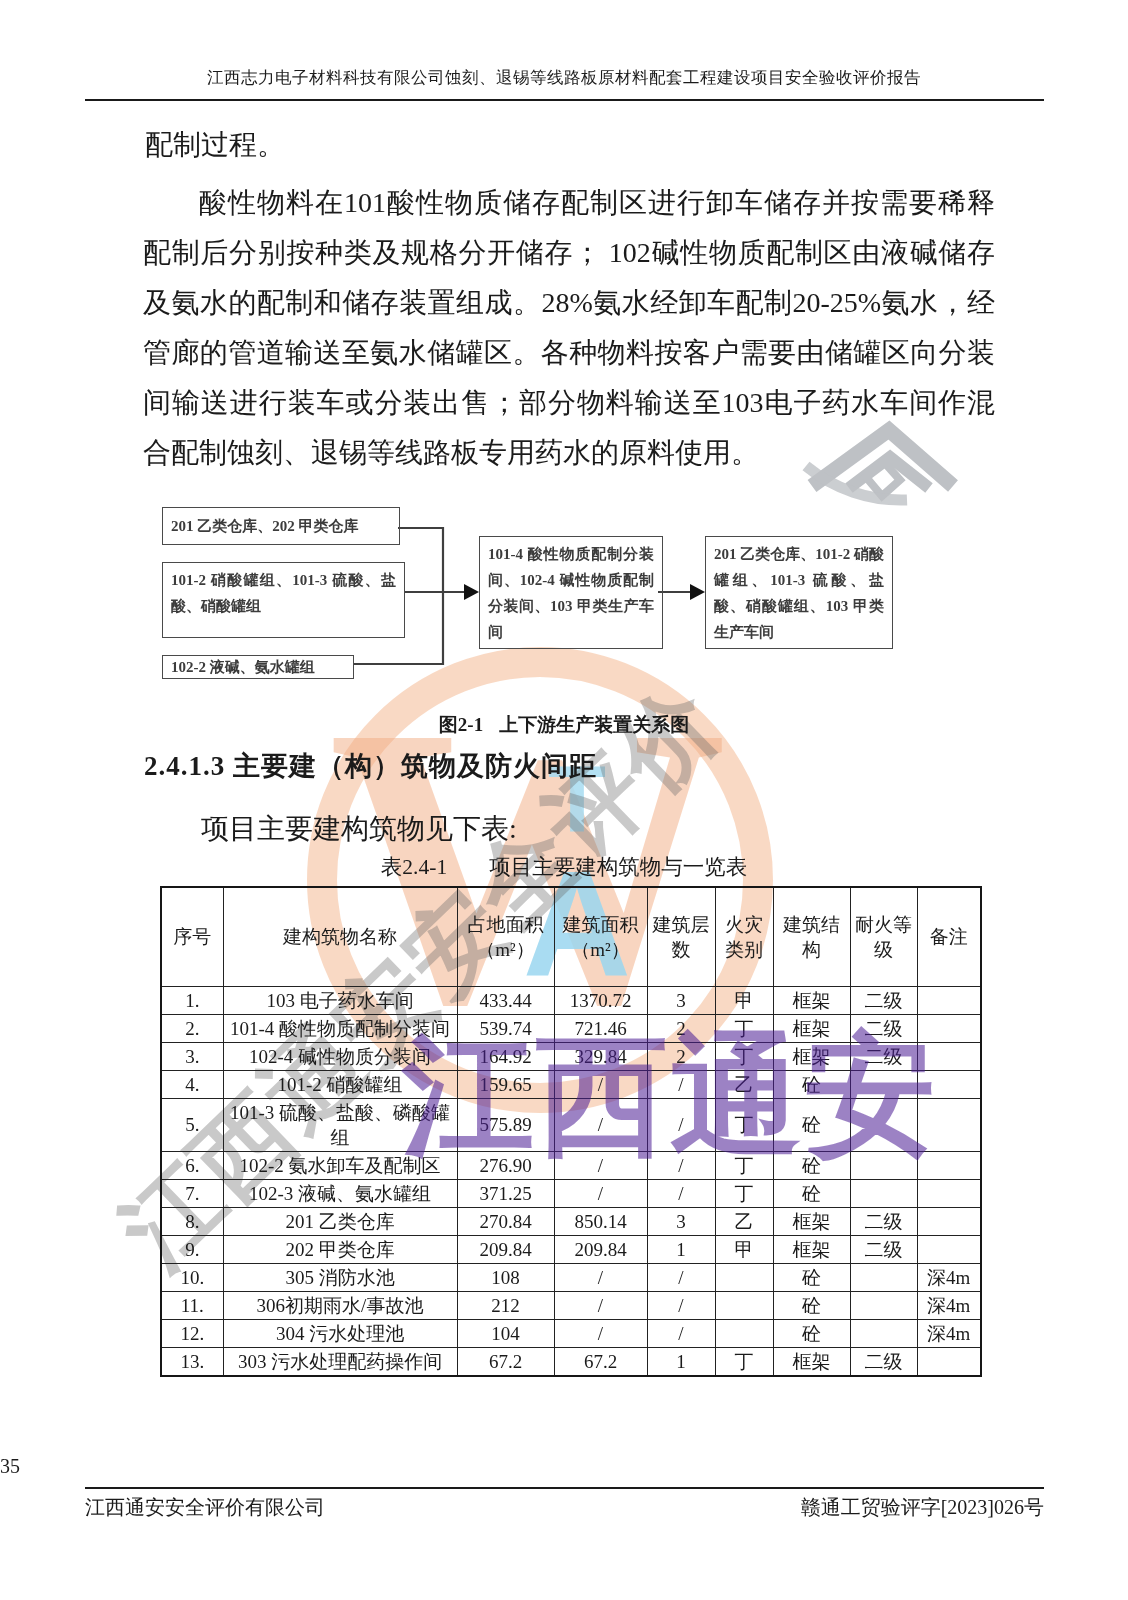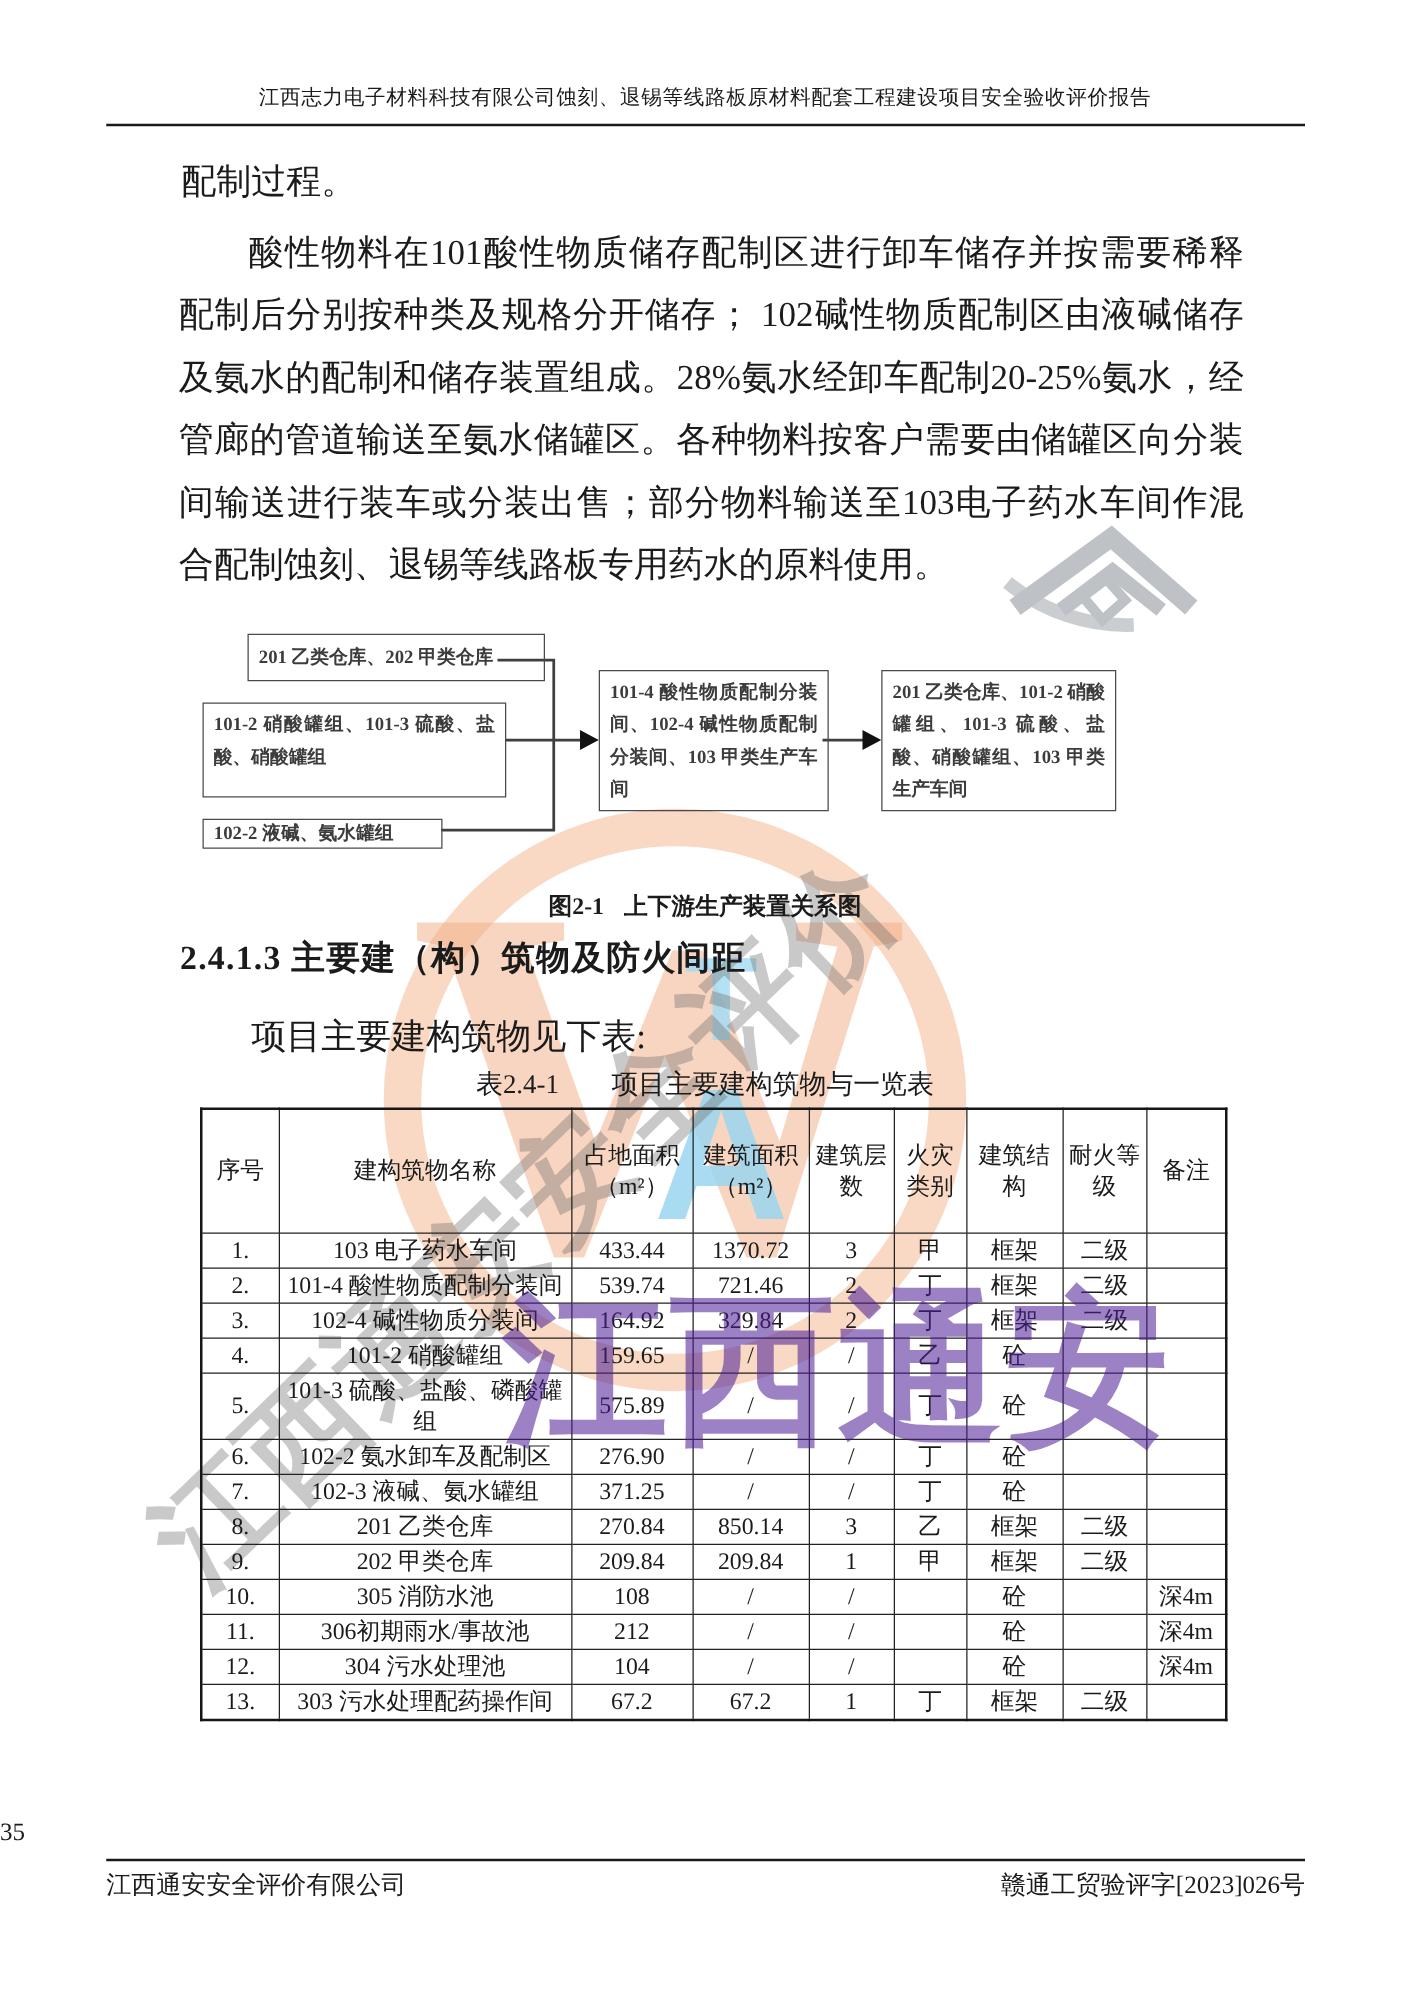--- a/index.html
+++ b/index.html
@@ -28,21 +28,21 @@
   .p1 { position:absolute; top:126px; left:145px; font-size:28px; margin:0; }
   .p2 { position:absolute; top:178px; left:143px; width:852px; margin:0;
         font-size:28px; line-height:50px; text-align:justify; text-indent:2em; }
   
   .fbox {
     position:absolute; box-sizing:border-box; border:1.7px solid #4a4a4a;
     font-size:15px; font-weight:bold; color:#3c3c3c; line-height:26px; background:transparent;
   }
   .fbox.center1 { display:flex; align-items:center; padding:0 8px; }
   .fbox.multi { padding:4px 8px; text-align:justify; }
-  .b1 { left:162px; top:507px; width:238px; height:38px;margin-left:36px; }
+  .b1 { left:162px; top:507px; width:238px; height:38px; }
   .b2 { left:162px; top:562px; width:243px; height:76px; padding:5px 8px; }
   .b3 { left:162px; top:655px; width:192px; height:24px; }
   .bm { left:479px; top:536px; width:184px; height:113px; }
   .br { left:705px; top:536px; width:188px; height:113px; }
   .connectors { position:absolute; left:0; top:0; width:1128px; height:1600px; pointer-events:none; }
   .fig-caption { position:absolute; top:712px; left:0; right:0; text-align:center; font-size:19px; font-weight:bold; }
   .fig-caption .lbl { margin-right:16px; }
   .sec-head { position:absolute; top:748px; left:144px; margin:0; font-size:27px; font-weight:bold; letter-spacing:1px; }
   .p3 { position:absolute; top:810px; left:201px; margin:0; font-size:28px; }
   .tbl-caption { position:absolute; top:852px; left:0; right:0; text-align:center; font-size:21.5px; font-weight:normal; }

